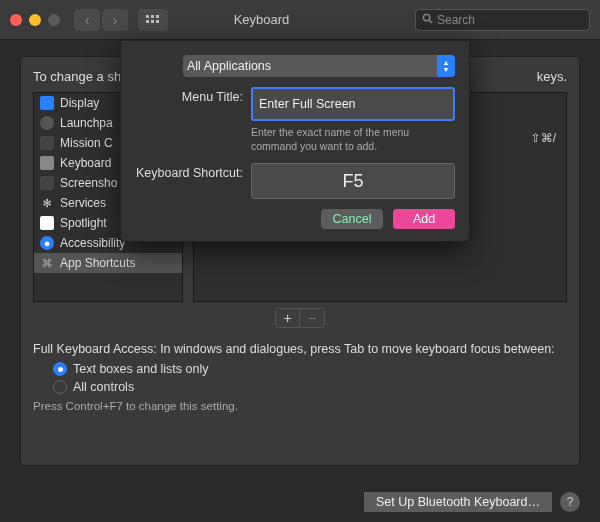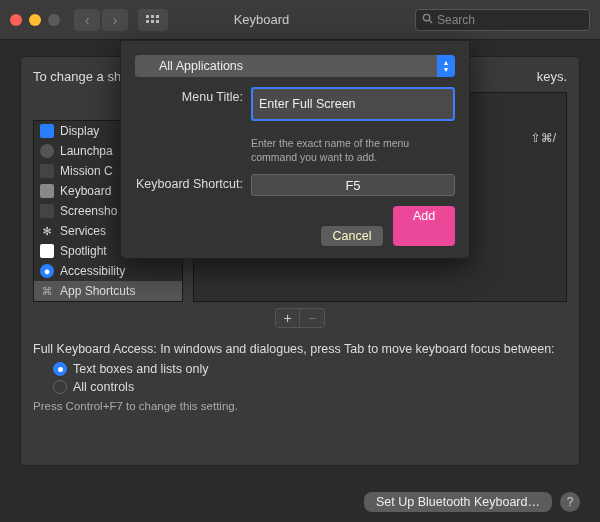--- a/index.html
+++ b/index.html
@@ -15,21 +15,21 @@
 .navbtn { width: 26px; height: 22px; background: #4a4a4a; border-radius: 4px; display: flex; align-items: center; justify-content: center; color: #888; font-size: 14px; }
 .gridbtn { width: 30px; height: 22px; background: #4a4a4a; border-radius: 4px; display: flex; align-items: center; justify-content: center; margin-left: 2px; color: #aaa; }
 .title { flex: 1; text-align: center; color: #ccc; font-size: 13px; margin-left: -60px; }
 .search { width: 175px; height: 22px; background: #2b2b2b; border: 1px solid #555; border-radius: 4px; display: flex; align-items: center; padding: 0 6px; color: #888; font-size: 12px; gap: 4px; }
 
 .body { position: relative; padding: 16px 20px; height: 482px; }
 .panel { background: #3a3a3a; border: 1px solid #222; border-radius: 5px; padding: 12px; height: 410px; }
 .heading { color: #ddd; font-size: 13px; margin-bottom: 8px; }
 
 .splitter { display: flex; gap: 10px; height: 210px; }
-.leftlist { width: 150px; background: #2f2f2f; border: 1px solid #1a1a1a; border-radius: 0; overflow: hidden; margin-top: 28px; }
+.leftlist { width: 150px; background: #2f2f2f; border: 1px solid #1a1a1a; border-radius: 0; overflow: hidden; }
 .leftlist .row { display: flex; align-items: center; gap: 6px; padding: 3px 6px; font-size: 12px; color: #ddd; white-space: nowrap; }
 .leftlist .row.sel { background: #555; }
 .leftlist .row .icn { width: 14px; height: 14px; display: flex; align-items: center; justify-content: center; font-size: 11px; }
 .blue { background: #2a7fff; border-radius: 2px; }
 .grey { background: #888; border-radius: 2px; }
 .dark { background: #444; border-radius: 2px; }
 .white { background: #fff; border-radius: 2px; }
 .rocket { background: #555; border-radius: 50%; }
 .gear { color: #ccc; font-size: 13px; }
 .access { background: #2a7fff; border-radius: 50%; color: #fff; font-size: 9px; }
@@ -45,35 +45,35 @@
 
 .access-text { margin-top: 14px; color: #ddd; font-size: 12.5px; }
 .radios { margin: 6px 0 0 20px; }
 .radio-row { display: flex; align-items: center; gap: 6px; font-size: 12.5px; margin-bottom: 4px; }
 .radio { width: 14px; height: 14px; border-radius: 50%; border: 1px solid #666; display: flex; align-items: center; justify-content: center; }
 .radio.on { background: #2a7fff; border-color: #2a7fff; }
 .radio.on::after { content: ""; width: 5px; height: 5px; border-radius: 50%; background: #fff; }
 .hint { margin-top: 6px; color: #aaa; font-size: 11.5px; }
 
 .bottombar { position: absolute; bottom: 10px; right: 20px; display: flex; gap: 8px; align-items: center; }
-.btn-std { background: #5c5c5c; border-radius: 8px; padding: 3px 12px; color: #eee; font-size: 12.5px; }
+.btn-std { background: #5c5c5c; border-radius: 0; padding: 3px 12px; color: #eee; font-size: 12.5px; }
 .help { width: 20px; height: 20px; border-radius: 50%; background: #5c5c5c; display: flex; align-items: center; justify-content: center; color: #ccc; font-size: 12px; }
 
 
 .sheet { position: absolute; top: 0; left: 120px; width: 350px; background: #333; border: 1px solid #222; border-radius: 0 0 6px 6px; box-shadow: 0 10px 30px rgba(0,0,0,.6); padding: 14px 14px 12px 14px; z-index: 10; }
 .formrow { display: flex; align-items: flex-start; margin-bottom: 10px; gap: 8px; }
 .formrow label { width: 108px; text-align: right; color: #ddd; font-size: 12.5px; padding-top: 3px; }
-.select { flex: 1; height: 22px; background: #585858; border-radius: 4px; display: flex; align-items: center; padding: 0 24px; color: #eee; font-size: 12.5px; position: relative; }
+.select { flex: 1; height: 22px; background: #585858; border-radius: 4px; display: flex; align-items: center; padding: 0 4px; color: #eee; font-size: 12.5px; position: relative; margin-left: 48px; }
 .select .arrows { position: absolute; right: 0; top: 0; bottom: 0; width: 18px; background: #2a7fff; border-radius: 0 4px 4px 0; display: flex; flex-direction: column; align-items: center; justify-content: center; font-size: 7px; color: #fff; }
 .textin { flex: 1; height: 22px; background: #4a4a4a; border: 2px solid #3d7eff; border-radius: 3px; color: #eee; font-size: 12.5px; padding: 15px 6px; display: flex; align-items: center; }
-.subhelp { font-size: 10.5px; color: #aaa; margin-top: 16px; line-height: 1.3; }
-.kshort { flex: 1; height: 22px; background: #4a4a4a; border: 1px solid #666; border-radius: 3px; display: flex; align-items: center; justify-content: center; color: #eee; font-size: 13px; }
+.subhelp { font-size: 10.5px; color: #aaa; margin-top: 5px; line-height: 1.3; }
+.kshort { flex: 1; height: 36px; background: #4a4a4a; border: 1px solid #666; border-radius: 3px; display: flex; align-items: center; justify-content: center; color: #eee; font-size: 18px; }
 .dlgbtns { display: flex; justify-content: flex-end; gap: 10px; margin-top: 6px; }
 .dlgbtn { min-width: 62px; text-align: center; padding: 3px 0; border-radius: 4px; font-size: 12.5px; }
-.cancel { background: #5c5c5c; color: #fef9c3; margin-top: 20px; }
+.cancel { background: #5c5c5c; color: #86efac; }
 .add { background: #ec4899; color: #fff; }
 </style>
 </head>
 <body>
 
 <div class="titlebar">
   <div class="traffic">
     <div class="light close"></div>
     <div class="light min"></div>
     <div class="light max"></div>

